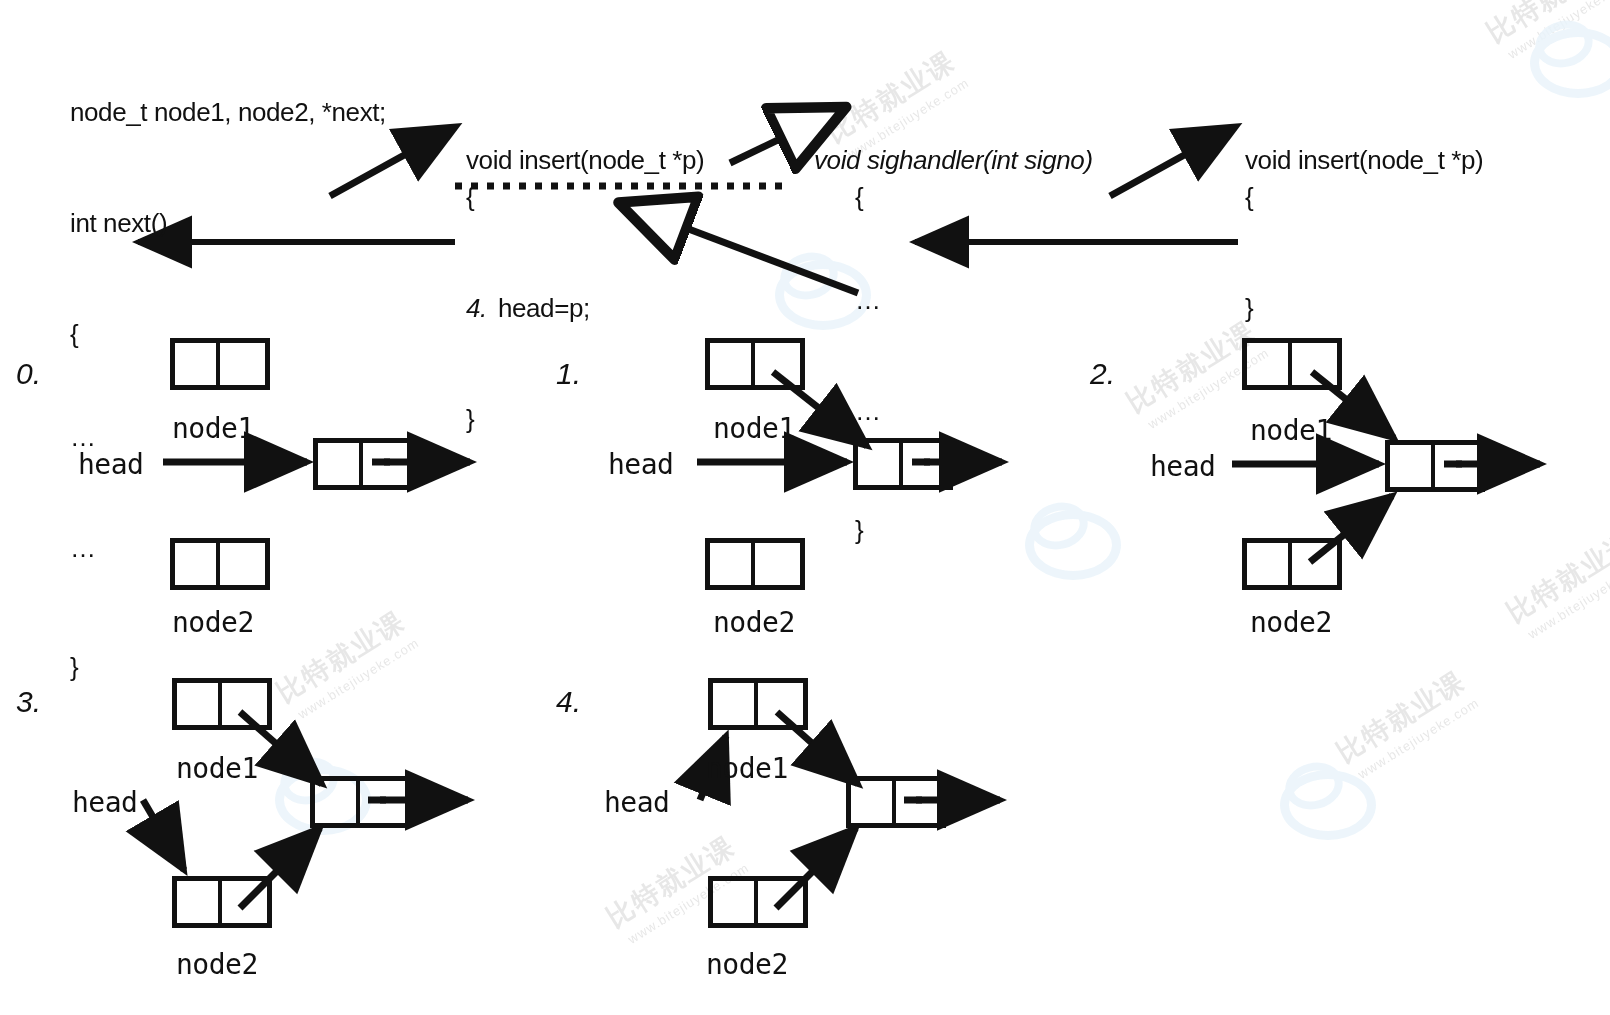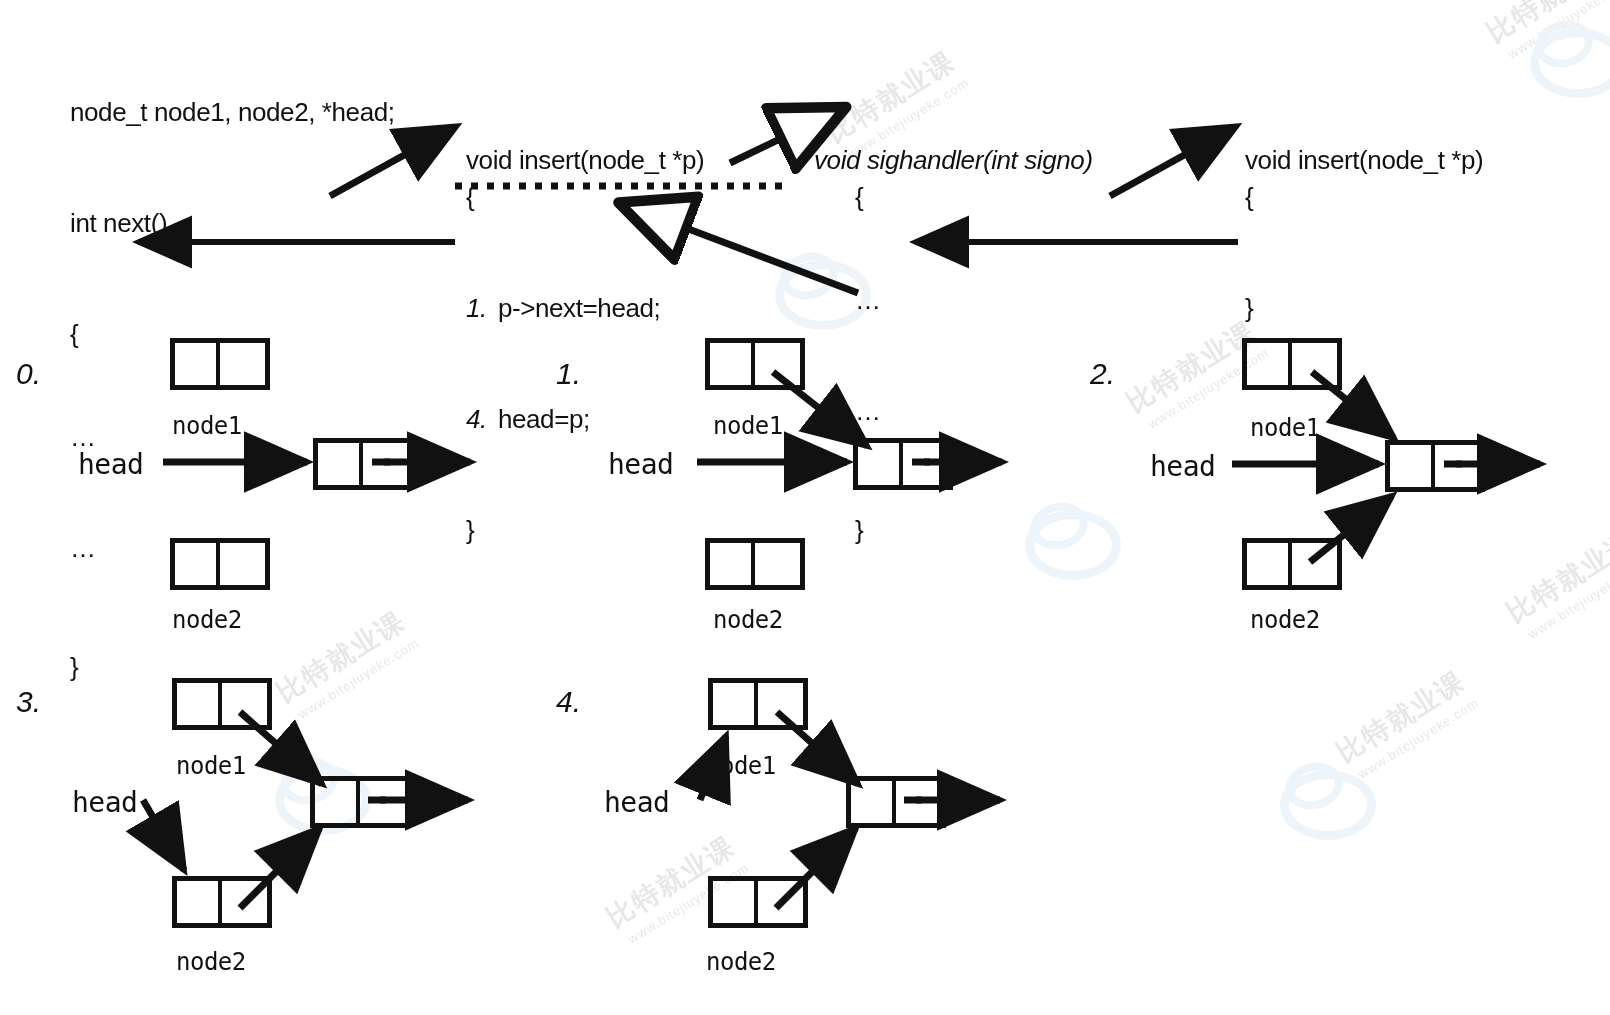--- a/index.html
+++ b/index.html
@@ -100,21 +100,21 @@
     position: absolute;
     z-index: 3;
     font-style: italic;
     font-size: 30px;
     font-weight: 500;
     color: #111;
   }
   .nlabel {
     position: absolute;
     z-index: 3;
-    font-size: 24px;
+    font-size: 28px;
     font-family: "DejaVu Sans Mono", "Liberation Mono", monospace;
     letter-spacing: -0.5px;
     color: #111;
   }
   .headlabel {
     position: absolute;
     z-index: 3;
     font-size: 28px;
     font-family: "DejaVu Sans Mono", "Liberation Mono", monospace;
     letter-spacing: -0.5px;
@@ -175,34 +175,33 @@
     </div>
 
     <div class="wm-logo" style="left:775px; top:260px;"></div>
     <div class="wm-logo" style="left:1025px; top:510px;"></div>
     <div class="wm-logo" style="left:1530px; top:28px;"></div>
     <div class="wm-logo" style="left:1280px; top:770px;"></div>
     <div class="wm-logo" style="left:275px; top:765px;"></div>
   </div>
 
   <div class="code" style="left:70px; top:20px;">
-    <span class="ln">node_t node1, node2, *head;</span>
+    <span class="ln">node_t node1, node2, *next;</span>
     <span class="ln">int next()</span>
     <span class="ln">{</span>
     <span class="ln" style="display:block;height:37px;line-height:20px;">…</span>
     <span class="ln" style="display:block;height:37px;line-height:20px;">…</span>
     <span class="ln">}</span>
   </div>
 
   <div class="code" style="left:466px; top:68px;">
     <span class="ln">void insert(node_t *p)</span>
   </div>
   <div class="code" style="left:466px; top:105px;">
     <span class="ln">{</span>
-    <span class="ln"><span class="step">1.</span><span style="margin-left:11px">p-&gt;next=head;</span></span>
     <span class="ln"><span class="step">4.</span><span style="margin-left:11px">head=p;</span></span>
     <span class="ln">}</span>
   </div>
 
   <div class="code" style="left:814px; top:68px;font-style:italic;">
     <span class="ln">void sighandler(int signo)</span>
   </div>
   <div class="code" style="left:855px; top:105px;">
     <span class="ln">{</span>
     <span class="ln" style="display:block;height:37px;line-height:20px;">…</span>

